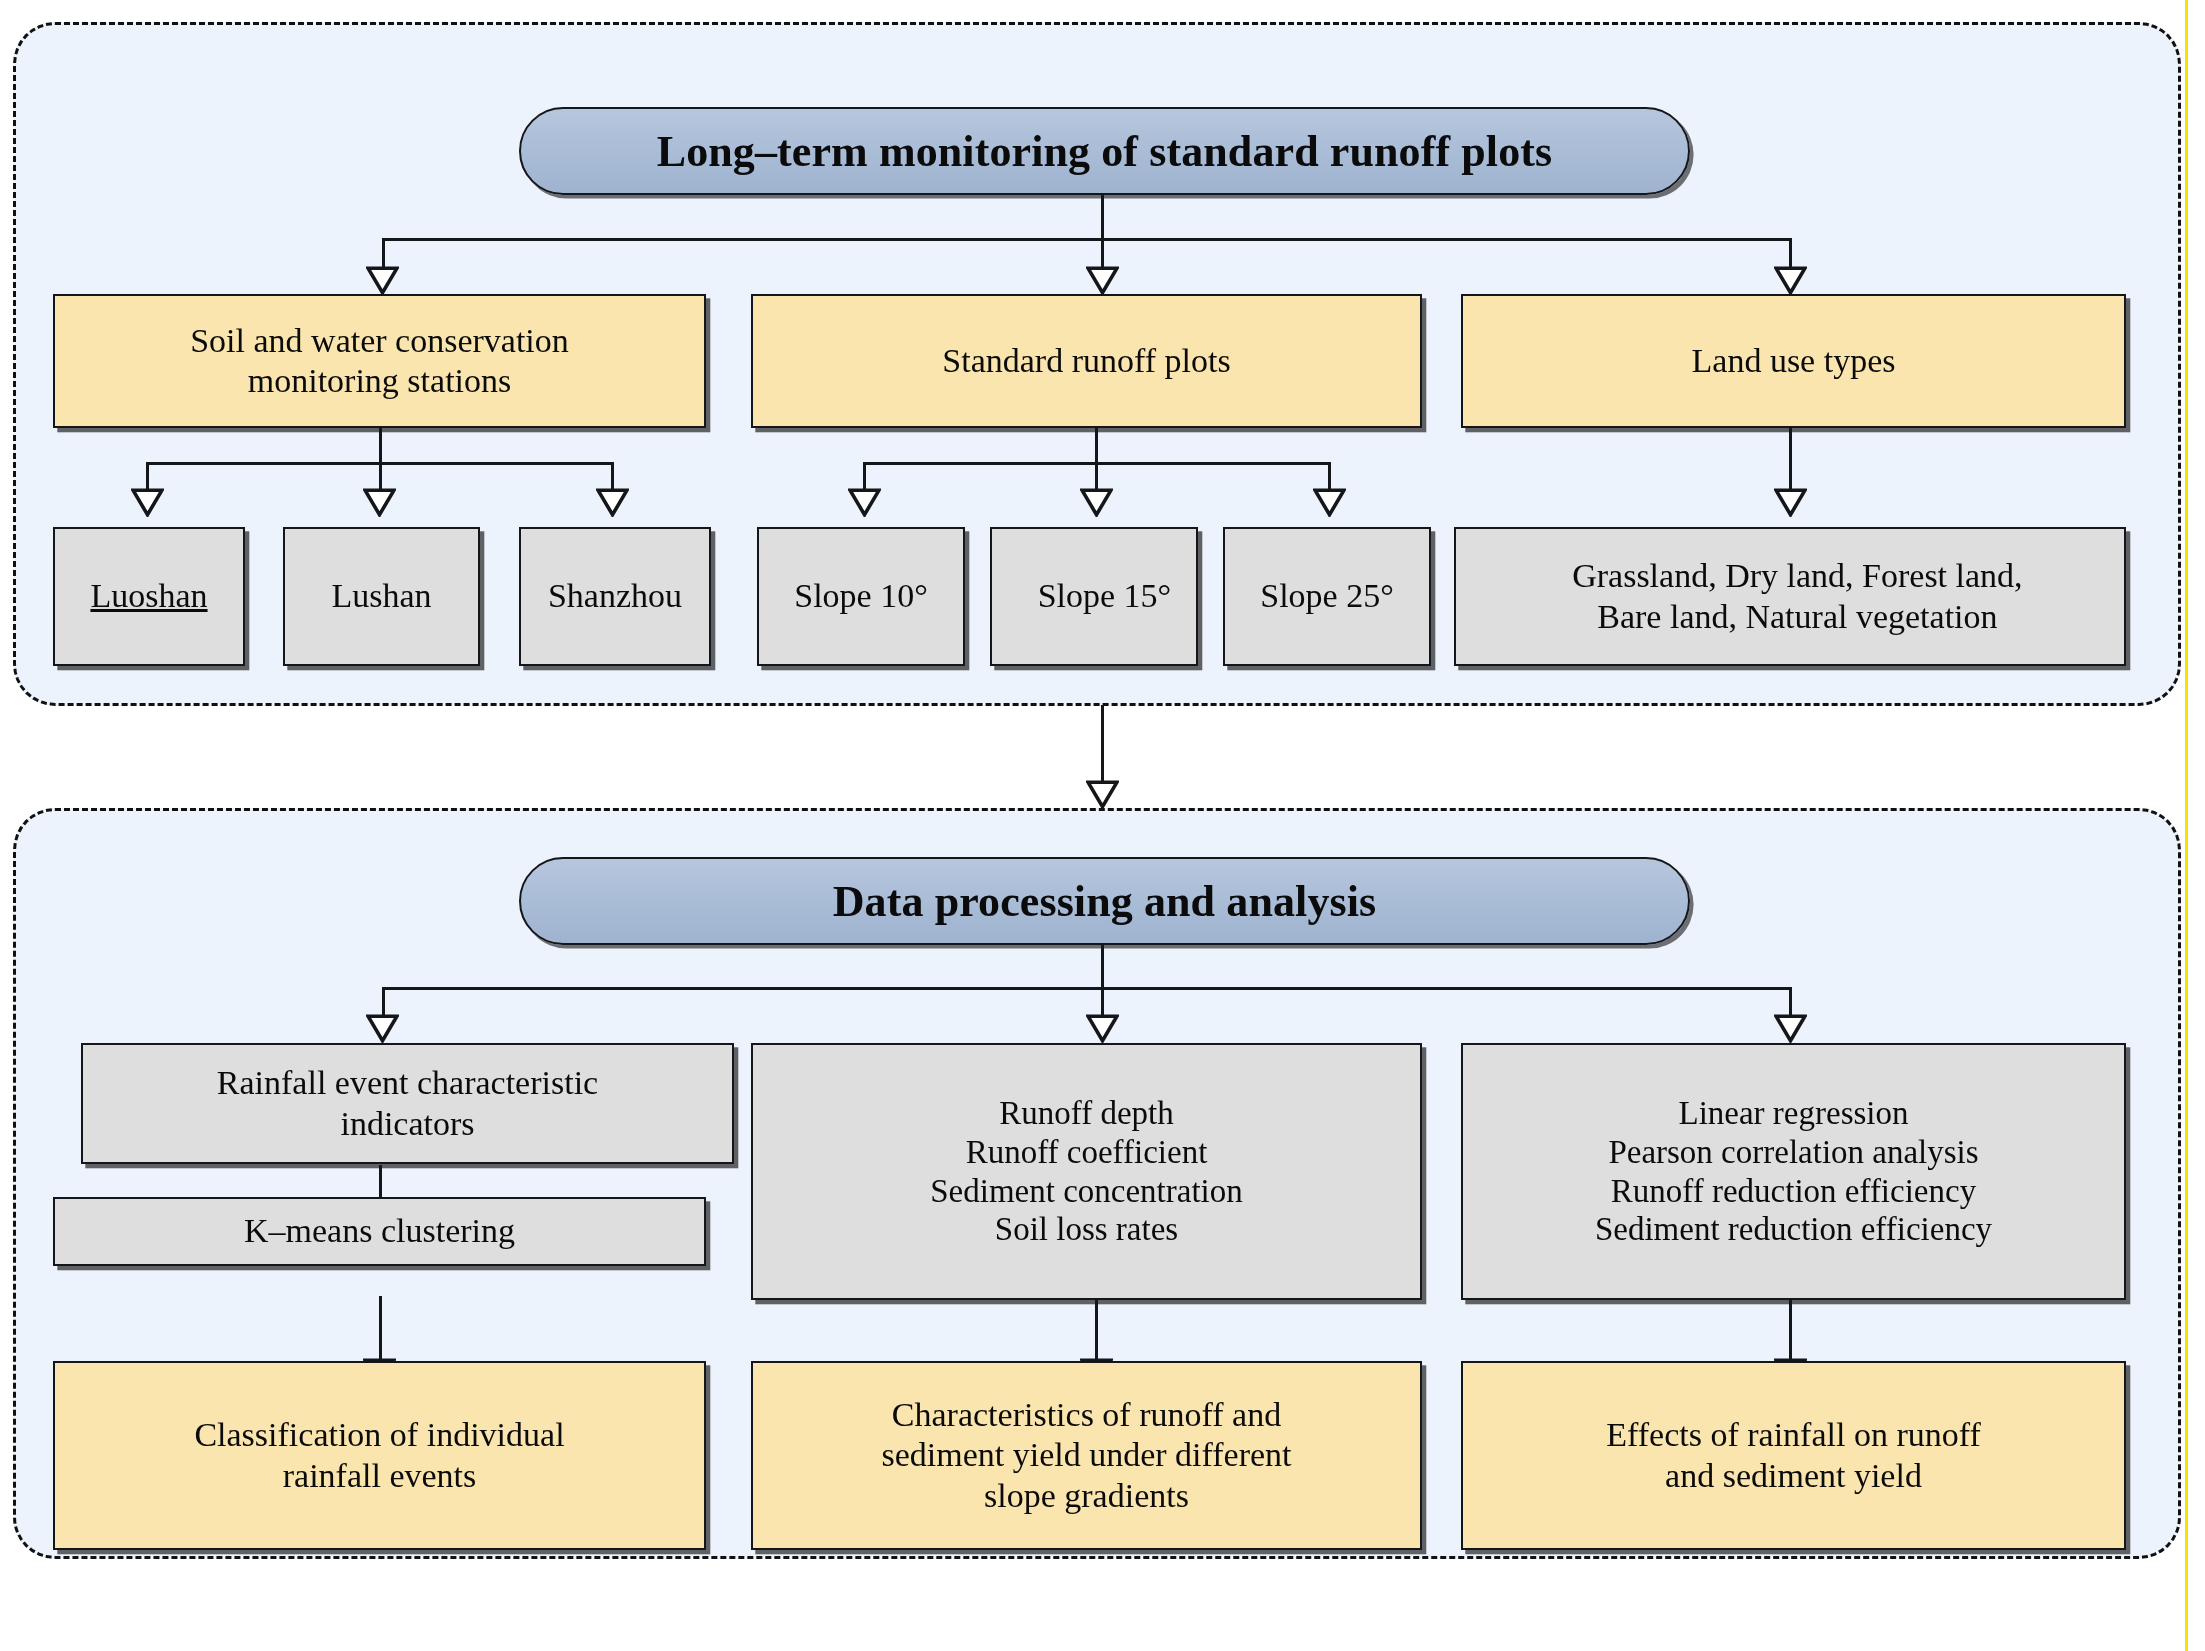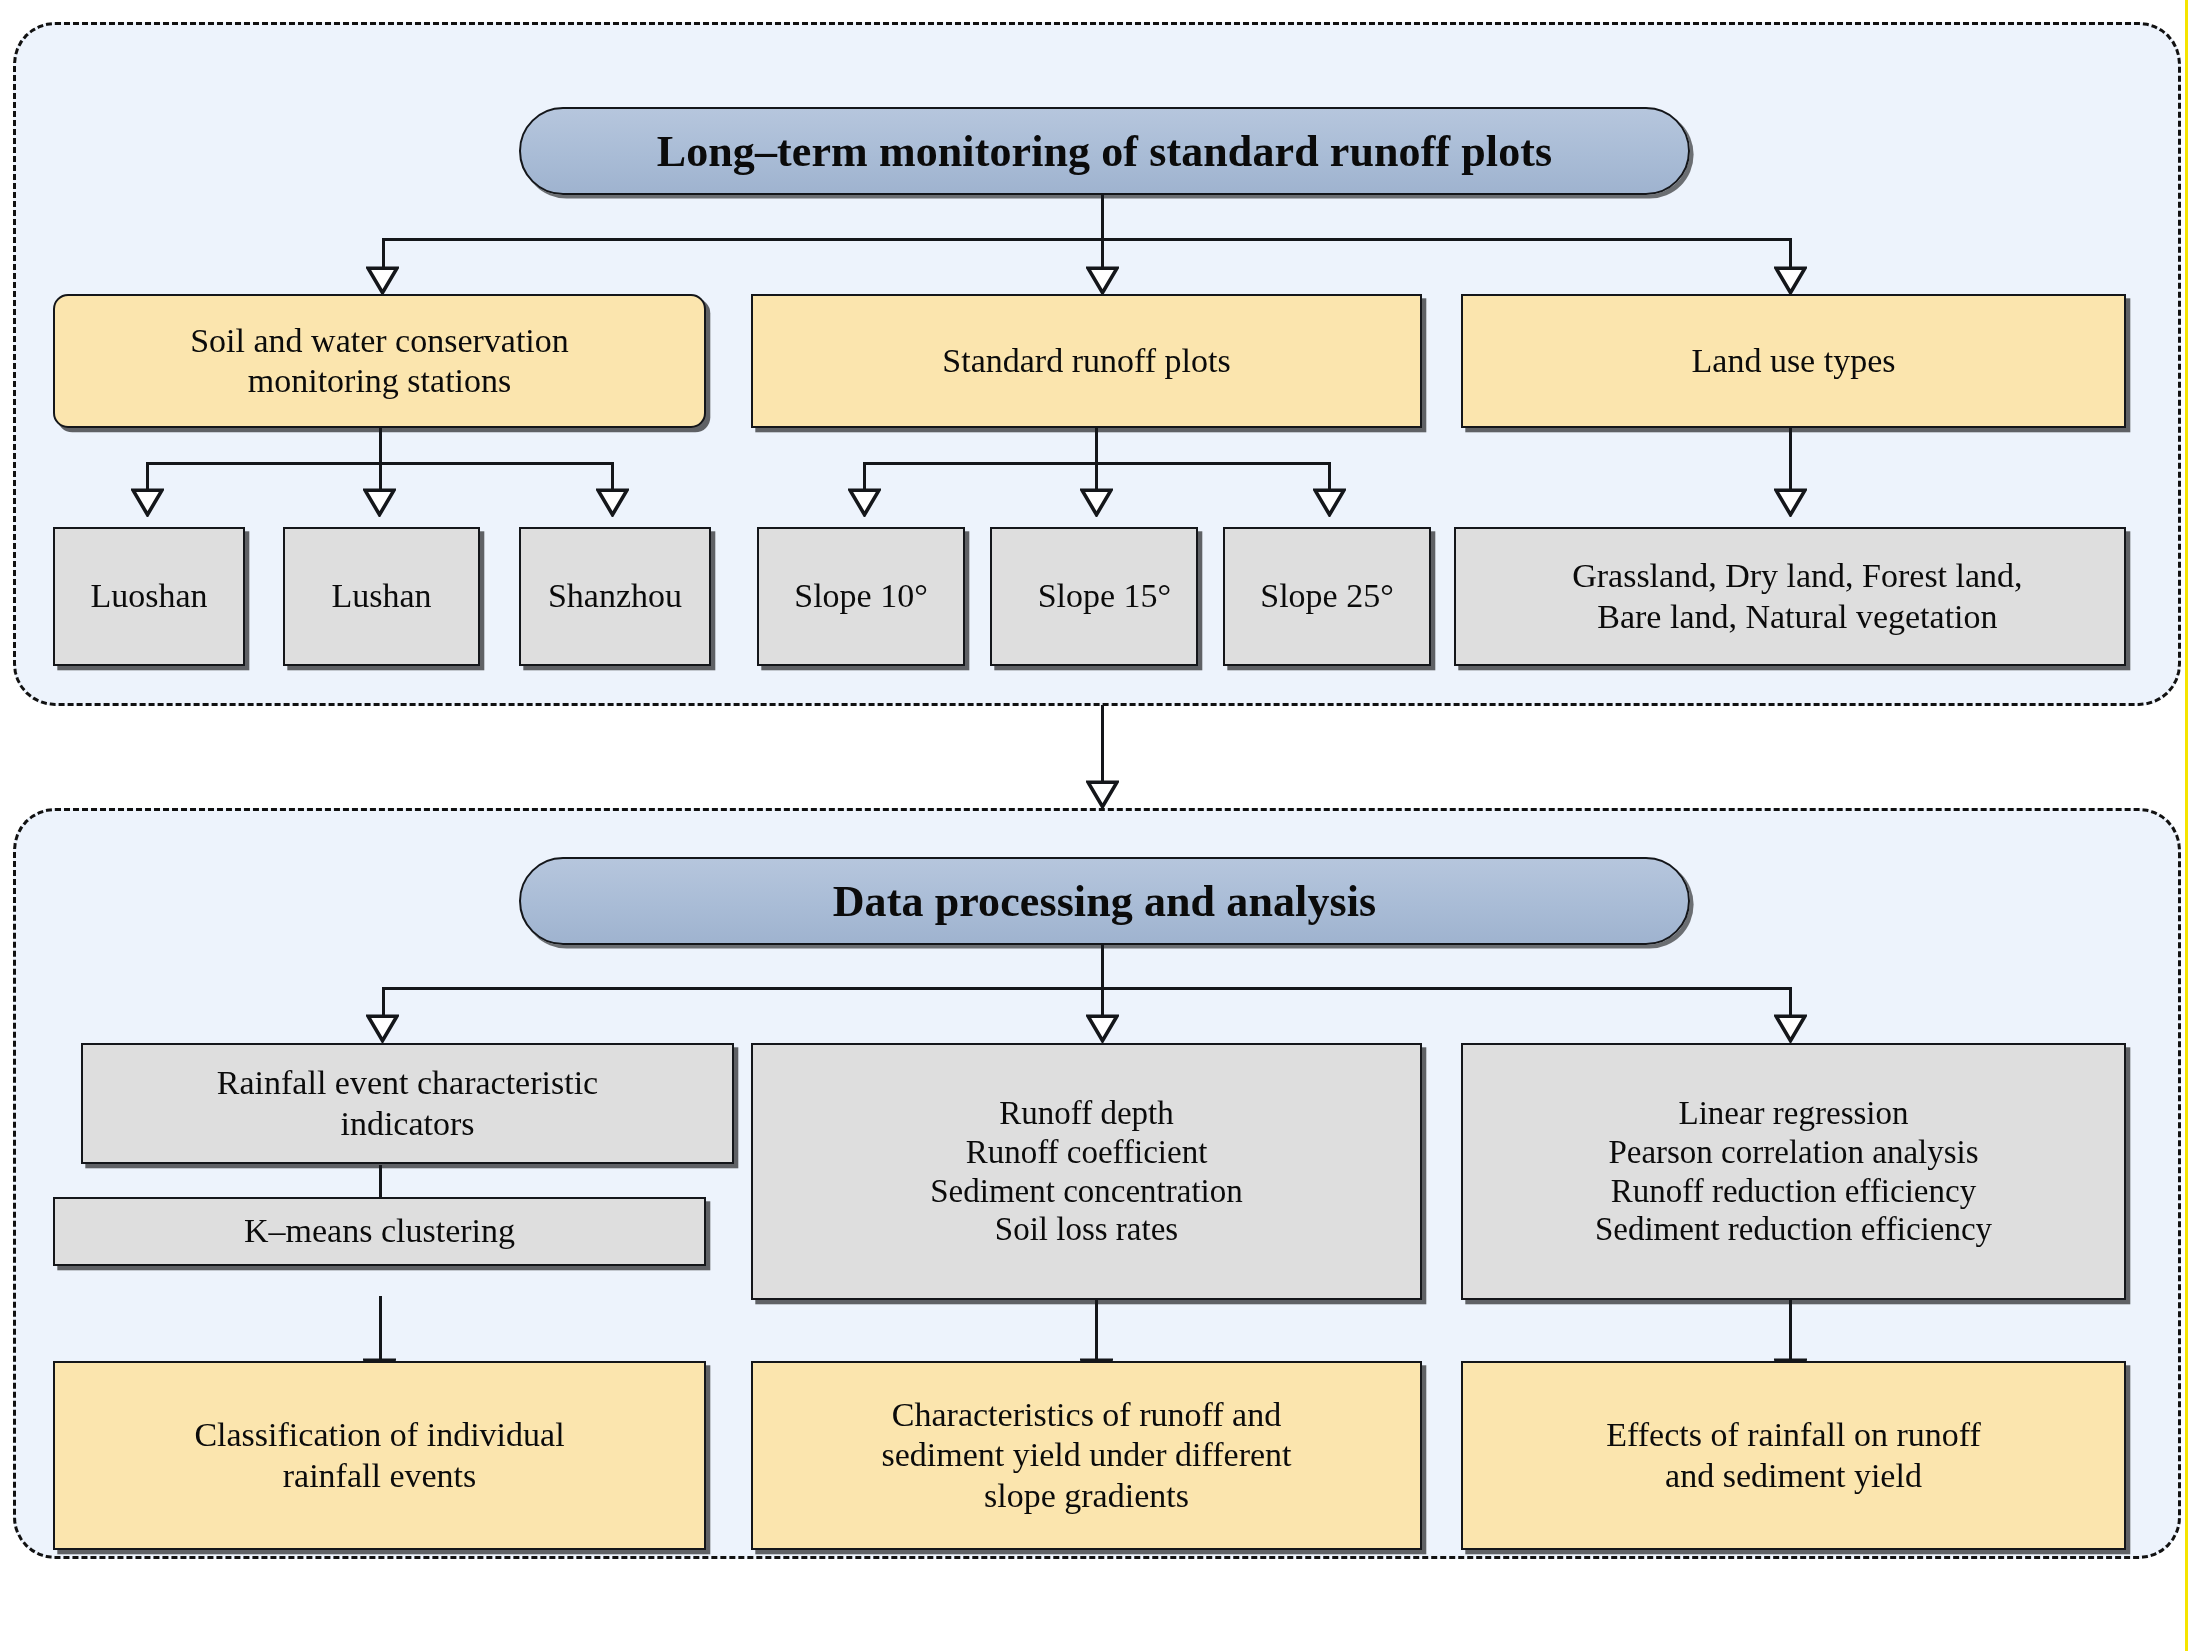--- a/index.html
+++ b/index.html
@@ -95,21 +95,21 @@
     <svg width="33" height="29" viewBox="0 0 46 40">
         <polygon points="3,3 43,3 23,37" fill="#ffffff" stroke="#14161a" stroke-width="5"></polygon>
       </svg>
   </div>
   <div class="arrow" style="left:1774px;top:266px;">
     <svg width="33" height="29" viewBox="0 0 46 40">
         <polygon points="3,3 43,3 23,37" fill="#ffffff" stroke="#14161a" stroke-width="5"></polygon>
       </svg>
   </div>
 
-  <div class="box yellow f44" style="left:53px;top:294px;width:653px;height:134px;border-radius:15px;">Soil and water conservation
+  <div class="box yellow f44" style="left:53px;top:294px;width:653px;height:134px;">Soil and water conservation
 monitoring stations</div>
   <div class="box yellow f44" style="left:751px;top:294px;width:671px;height:134px;">Standard runoff plots</div>
   <div class="box yellow f44" style="left:1461px;top:294px;width:665px;height:134px;">Land use types</div>
 
   <div class="ln lv" style="left:379px;top:428px;width:2.9px;height:35px;"></div>
   <div class="ln lh" style="left:146px;top:462px;width:468px;height:2.9px;"></div>
   <div class="ln lv" style="left:146px;top:462px;width:2.9px;height:29px;"></div>
   <div class="ln lv" style="left:379px;top:462px;width:2.9px;height:29px;"></div>
   <div class="ln lv" style="left:611px;top:462px;width:2.9px;height:29px;"></div>
 
@@ -151,21 +151,21 @@
       </svg>
   </div>
 
   <div class="ln lv" style="left:1789px;top:428px;width:2.9px;height:64px;"></div>
   <div class="arrow" style="left:1774px;top:488px;">
     <svg width="33" height="29" viewBox="0 0 46 40">
         <polygon points="3,3 43,3 23,37" fill="#ffffff" stroke="#14161a" stroke-width="5"></polygon>
       </svg>
   </div>
 
-  <div class="box grey f44" style="left:53px;top:527px;width:192px;height:139px;">Luoshan</div>
+  <div class="box grey f44" style="left:53px;top:527px;width:192px;height:139px;text-decoration:underline;">Luoshan</div>
   <div class="box grey f44" style="left:283px;top:527px;width:197px;height:139px;">Lushan</div>
   <div class="box grey f44" style="left:519px;top:527px;width:192px;height:139px;">Shanzhou</div>
 
   <div class="box grey f44" style="left:757px;top:527px;width:208px;height:139px;">Slope 10°</div>
   <div class="box grey f44" style="left:990px;top:527px;width:208px;height:139px;padding-left:28px;">Slope 15°</div>
   <div class="box grey f44" style="left:1223px;top:527px;width:208px;height:139px;">Slope 25°</div>
 
   <div class="box grey f44" style="left:1454px;top:527px;width:672px;height:139px;padding-left:22px;">Grassland, Dry land, Forest land,
 Bare land, Natural vegetation</div>
 

